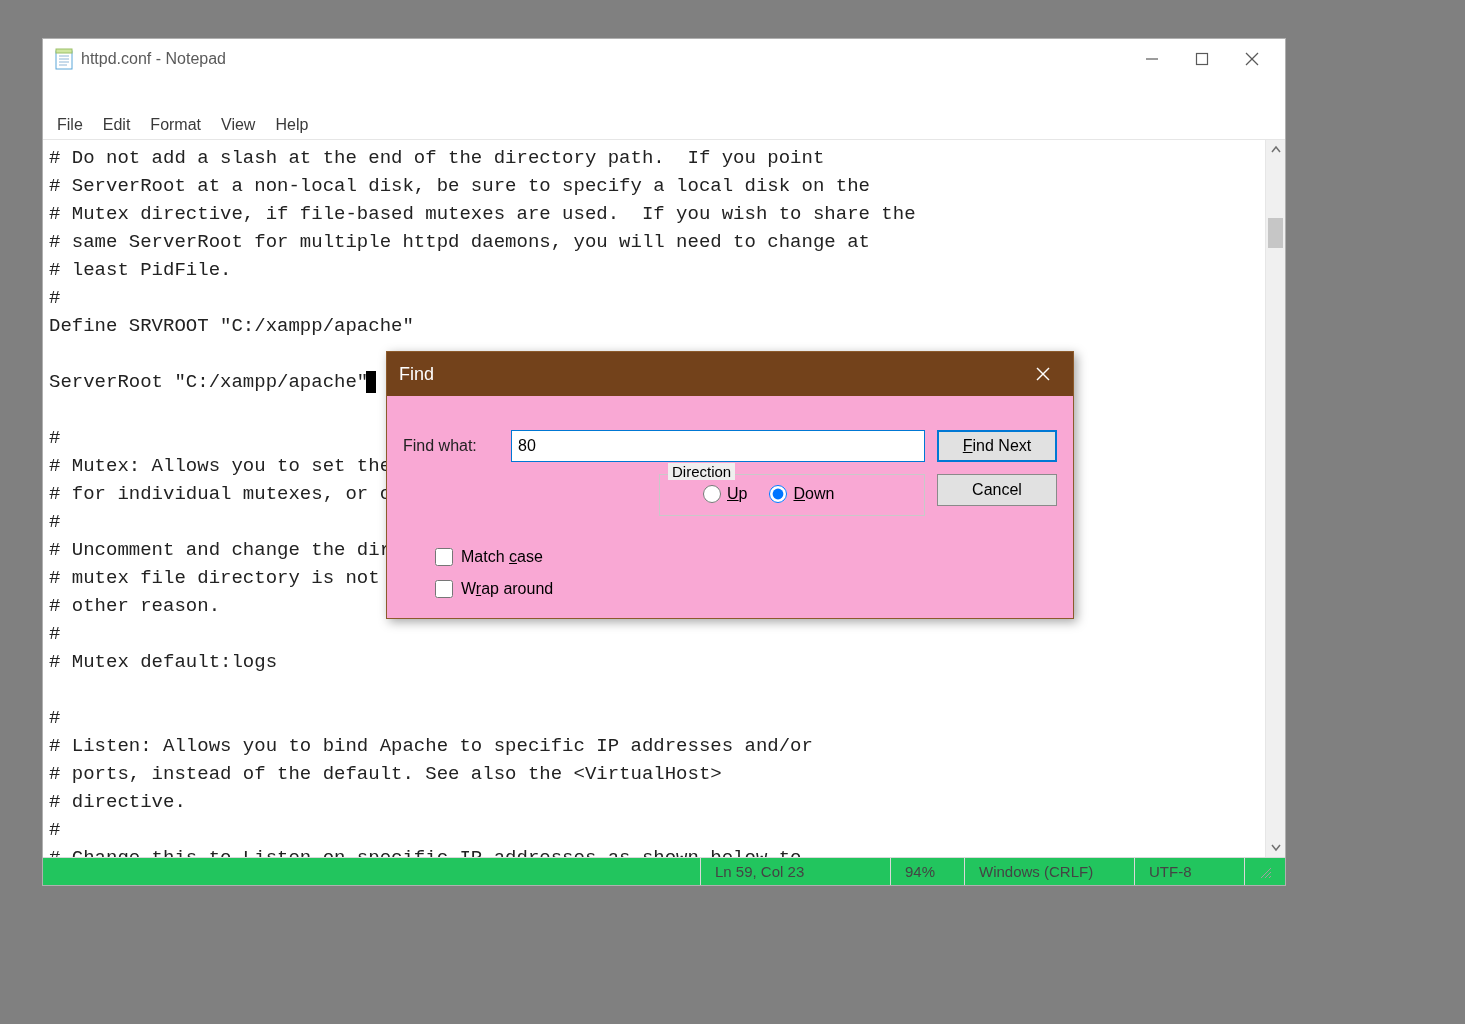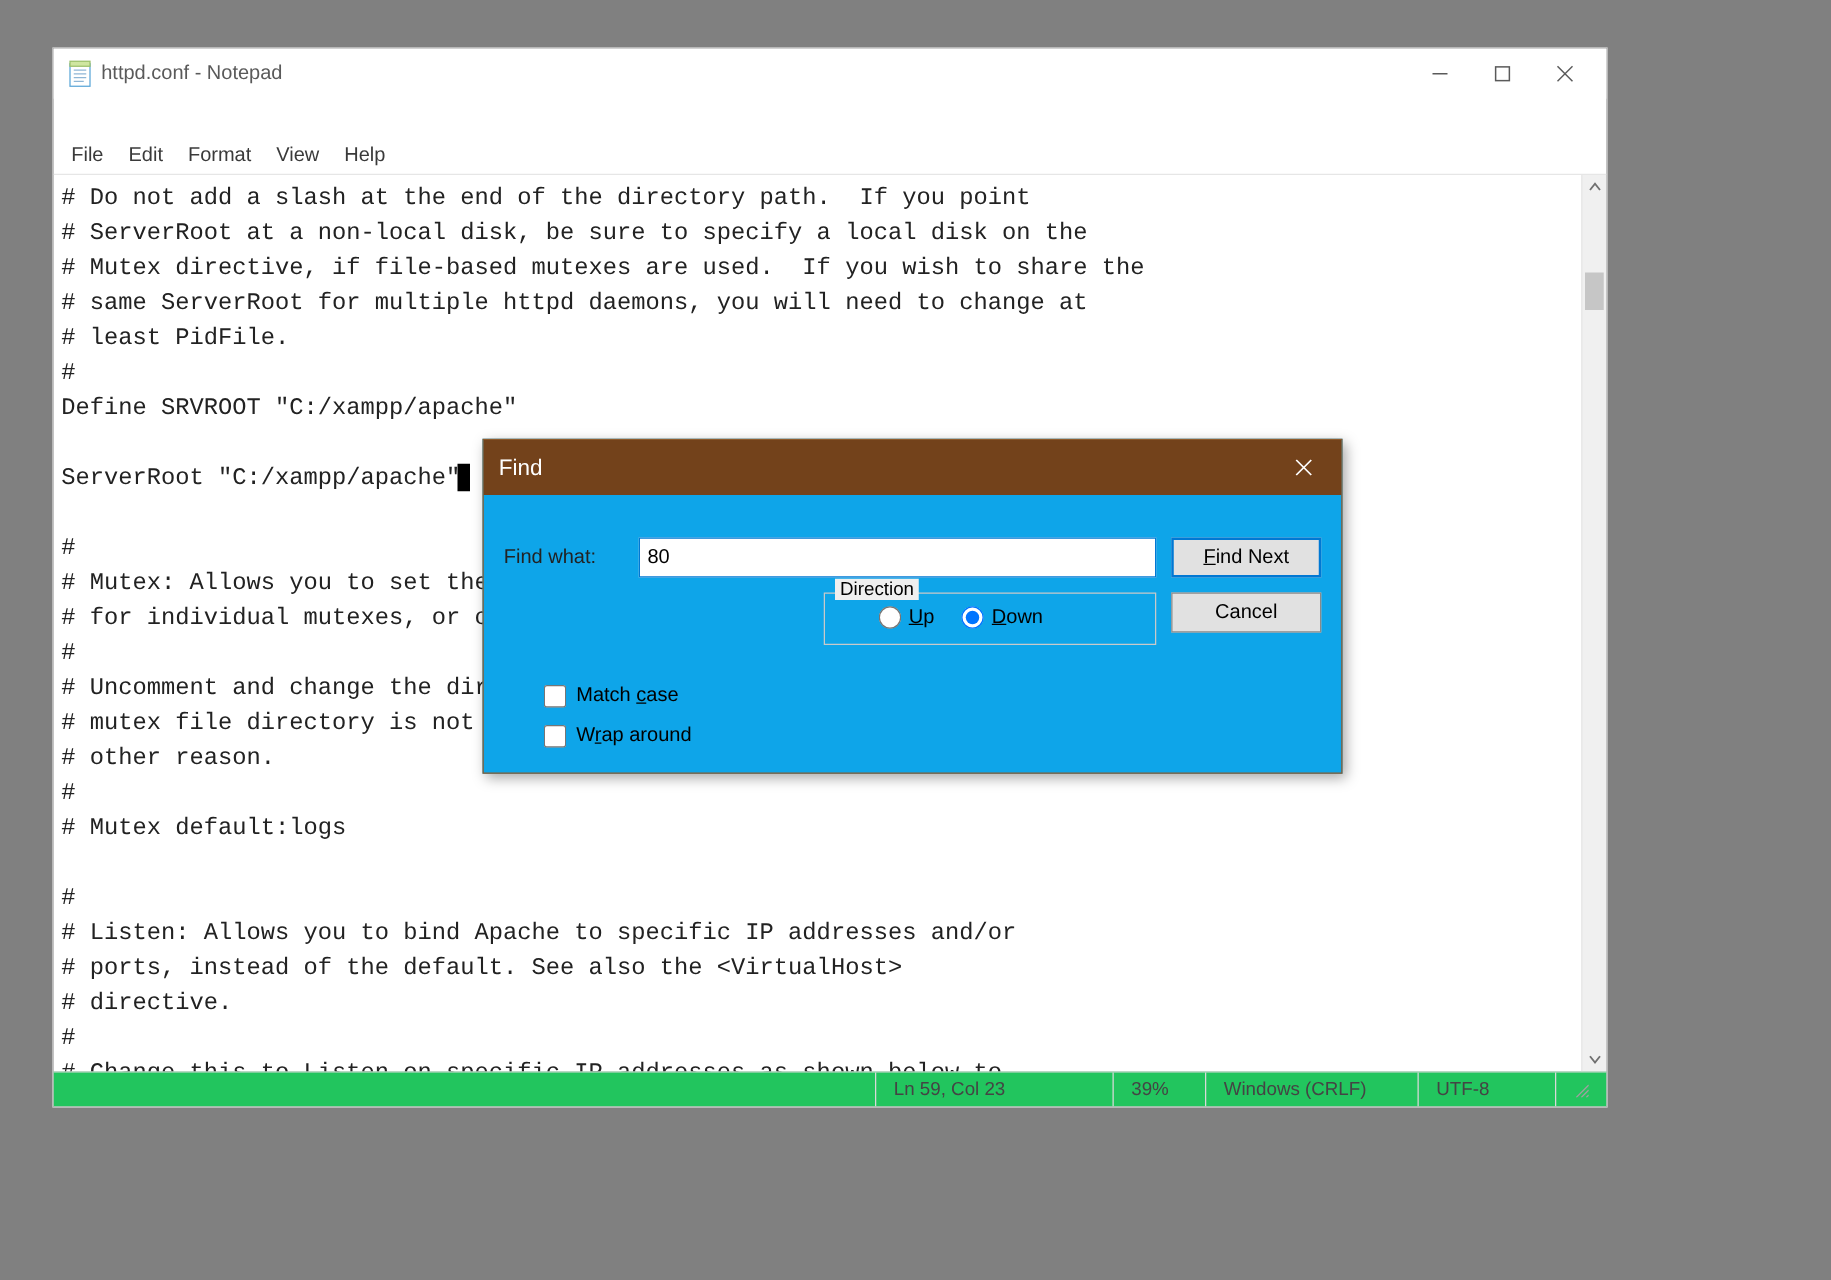--- a/index.html
+++ b/index.html
@@ -128,21 +128,21 @@
   vertical-align:middle;
   margin-left:-2px;
 }
 
 
 .find-dialog {
   position: absolute;
   left: 386px;
   top: 351px;
   width: 688px;
-  background: #0ea5e9;
+  background: #f9a8d4;
   border: 1px solid #8c5a2b;
   box-shadow: 3px 3px 10px rgba(0,0,0,0.35);
 }
 .find-titlebar {
   height: 44px;
   background: #73421b;
   color: #fff;
   display: flex;
   align-items: center;
   padding: 0 12px;
@@ -309,21 +309,21 @@
         <svg width="10" height="10">
             <polyline points="1,3 5,8 9,3" fill="none" stroke="#707070" stroke-width="1.5"></polyline>
           </svg>
       </div>
     </div>
   </div>
 
   <div class="statusbar">
     <div class="status-spacer"></div>
     <div class="status-cell" style="min-width:190px">Ln 59, Col 23</div>
-    <div class="status-cell" style="min-width:74px">39%</div>
+    <div class="status-cell" style="min-width:74px">94%</div>
     <div class="status-cell" style="min-width:170px">Windows (CRLF)</div>
     <div class="status-cell" style="min-width:110px">UTF-8</div>
     <div class="status-cell" style="min-width:24px;border-left:1px solid #d9d9d9;">
       <svg width="12" height="12">
           <g stroke="#a0a0a0">
             <line x1="2" y1="12" x2="12" y2="2"></line>
             <line x1="6" y1="12" x2="12" y2="6"></line>
             <line x1="10" y1="12" x2="12" y2="10"></line>
           </g>
         </svg>

